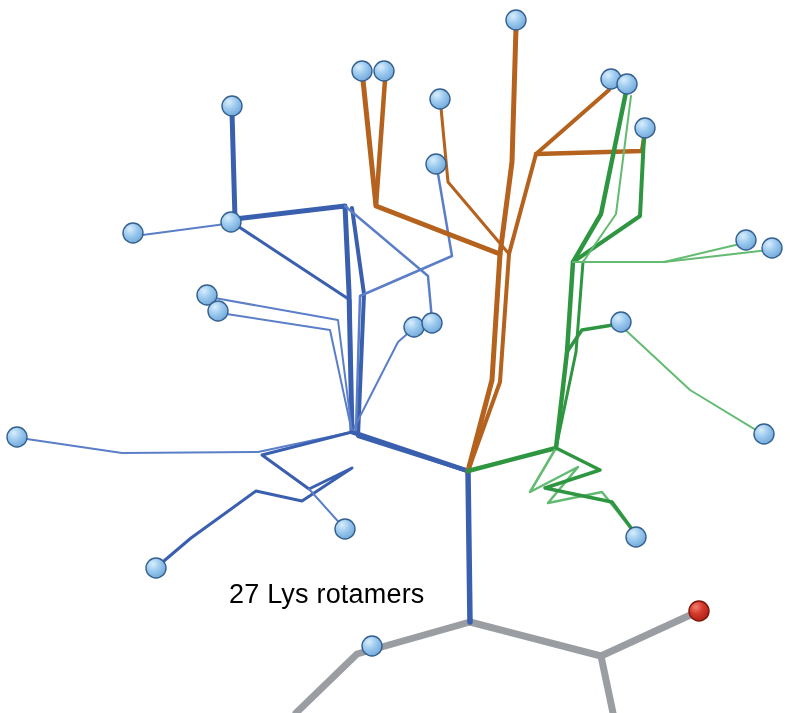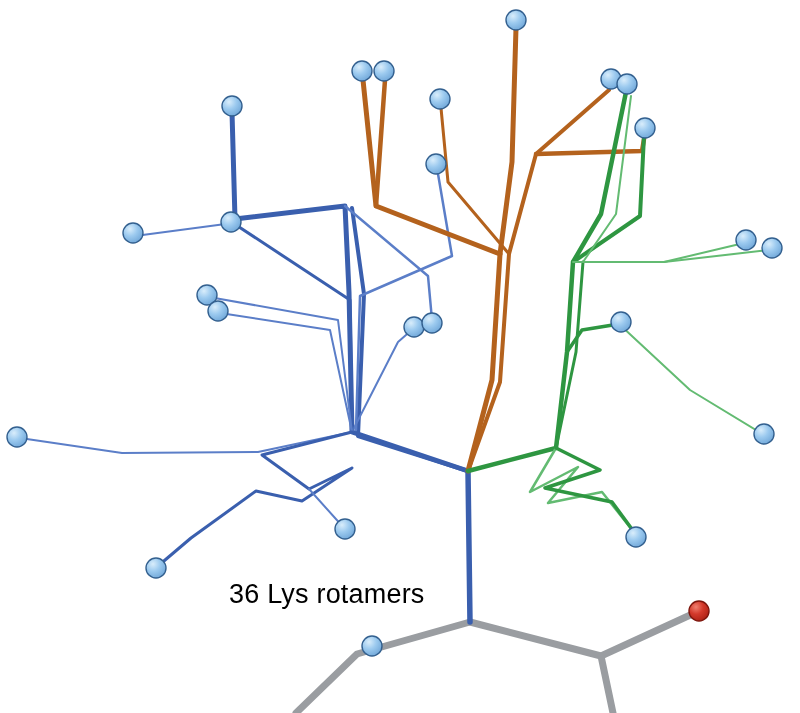--- a/index.html
+++ b/index.html
@@ -101,14 +101,14 @@
       <circle cx="432" cy="323" r="10" fill="url(#grad-N)" stroke="#33608f" stroke-width="1.4"></circle>
       <circle cx="621" cy="322" r="10" fill="url(#grad-N)" stroke="#33608f" stroke-width="1.4"></circle>
       <circle cx="17" cy="437" r="10" fill="url(#grad-N)" stroke="#33608f" stroke-width="1.4"></circle>
       <circle cx="764" cy="434" r="10" fill="url(#grad-N)" stroke="#33608f" stroke-width="1.4"></circle>
       <circle cx="345" cy="529" r="10" fill="url(#grad-N)" stroke="#33608f" stroke-width="1.4"></circle>
       <circle cx="636" cy="537" r="10" fill="url(#grad-N)" stroke="#33608f" stroke-width="1.4"></circle>
       <circle cx="156" cy="568" r="10" fill="url(#grad-N)" stroke="#33608f" stroke-width="1.4"></circle>
       <circle cx="372" cy="646" r="10" fill="url(#grad-N)" stroke="#33608f" stroke-width="1.4"></circle>
       <circle cx="699" cy="611" r="10" fill="url(#grad-O)" stroke="#7e150c" stroke-width="1.4"></circle>
     </svg>
-  <div class="caption">36 Lys rotamers</div>
+  <div class="caption">27 Lys rotamers</div>
 </div>
 
 </body></html>

